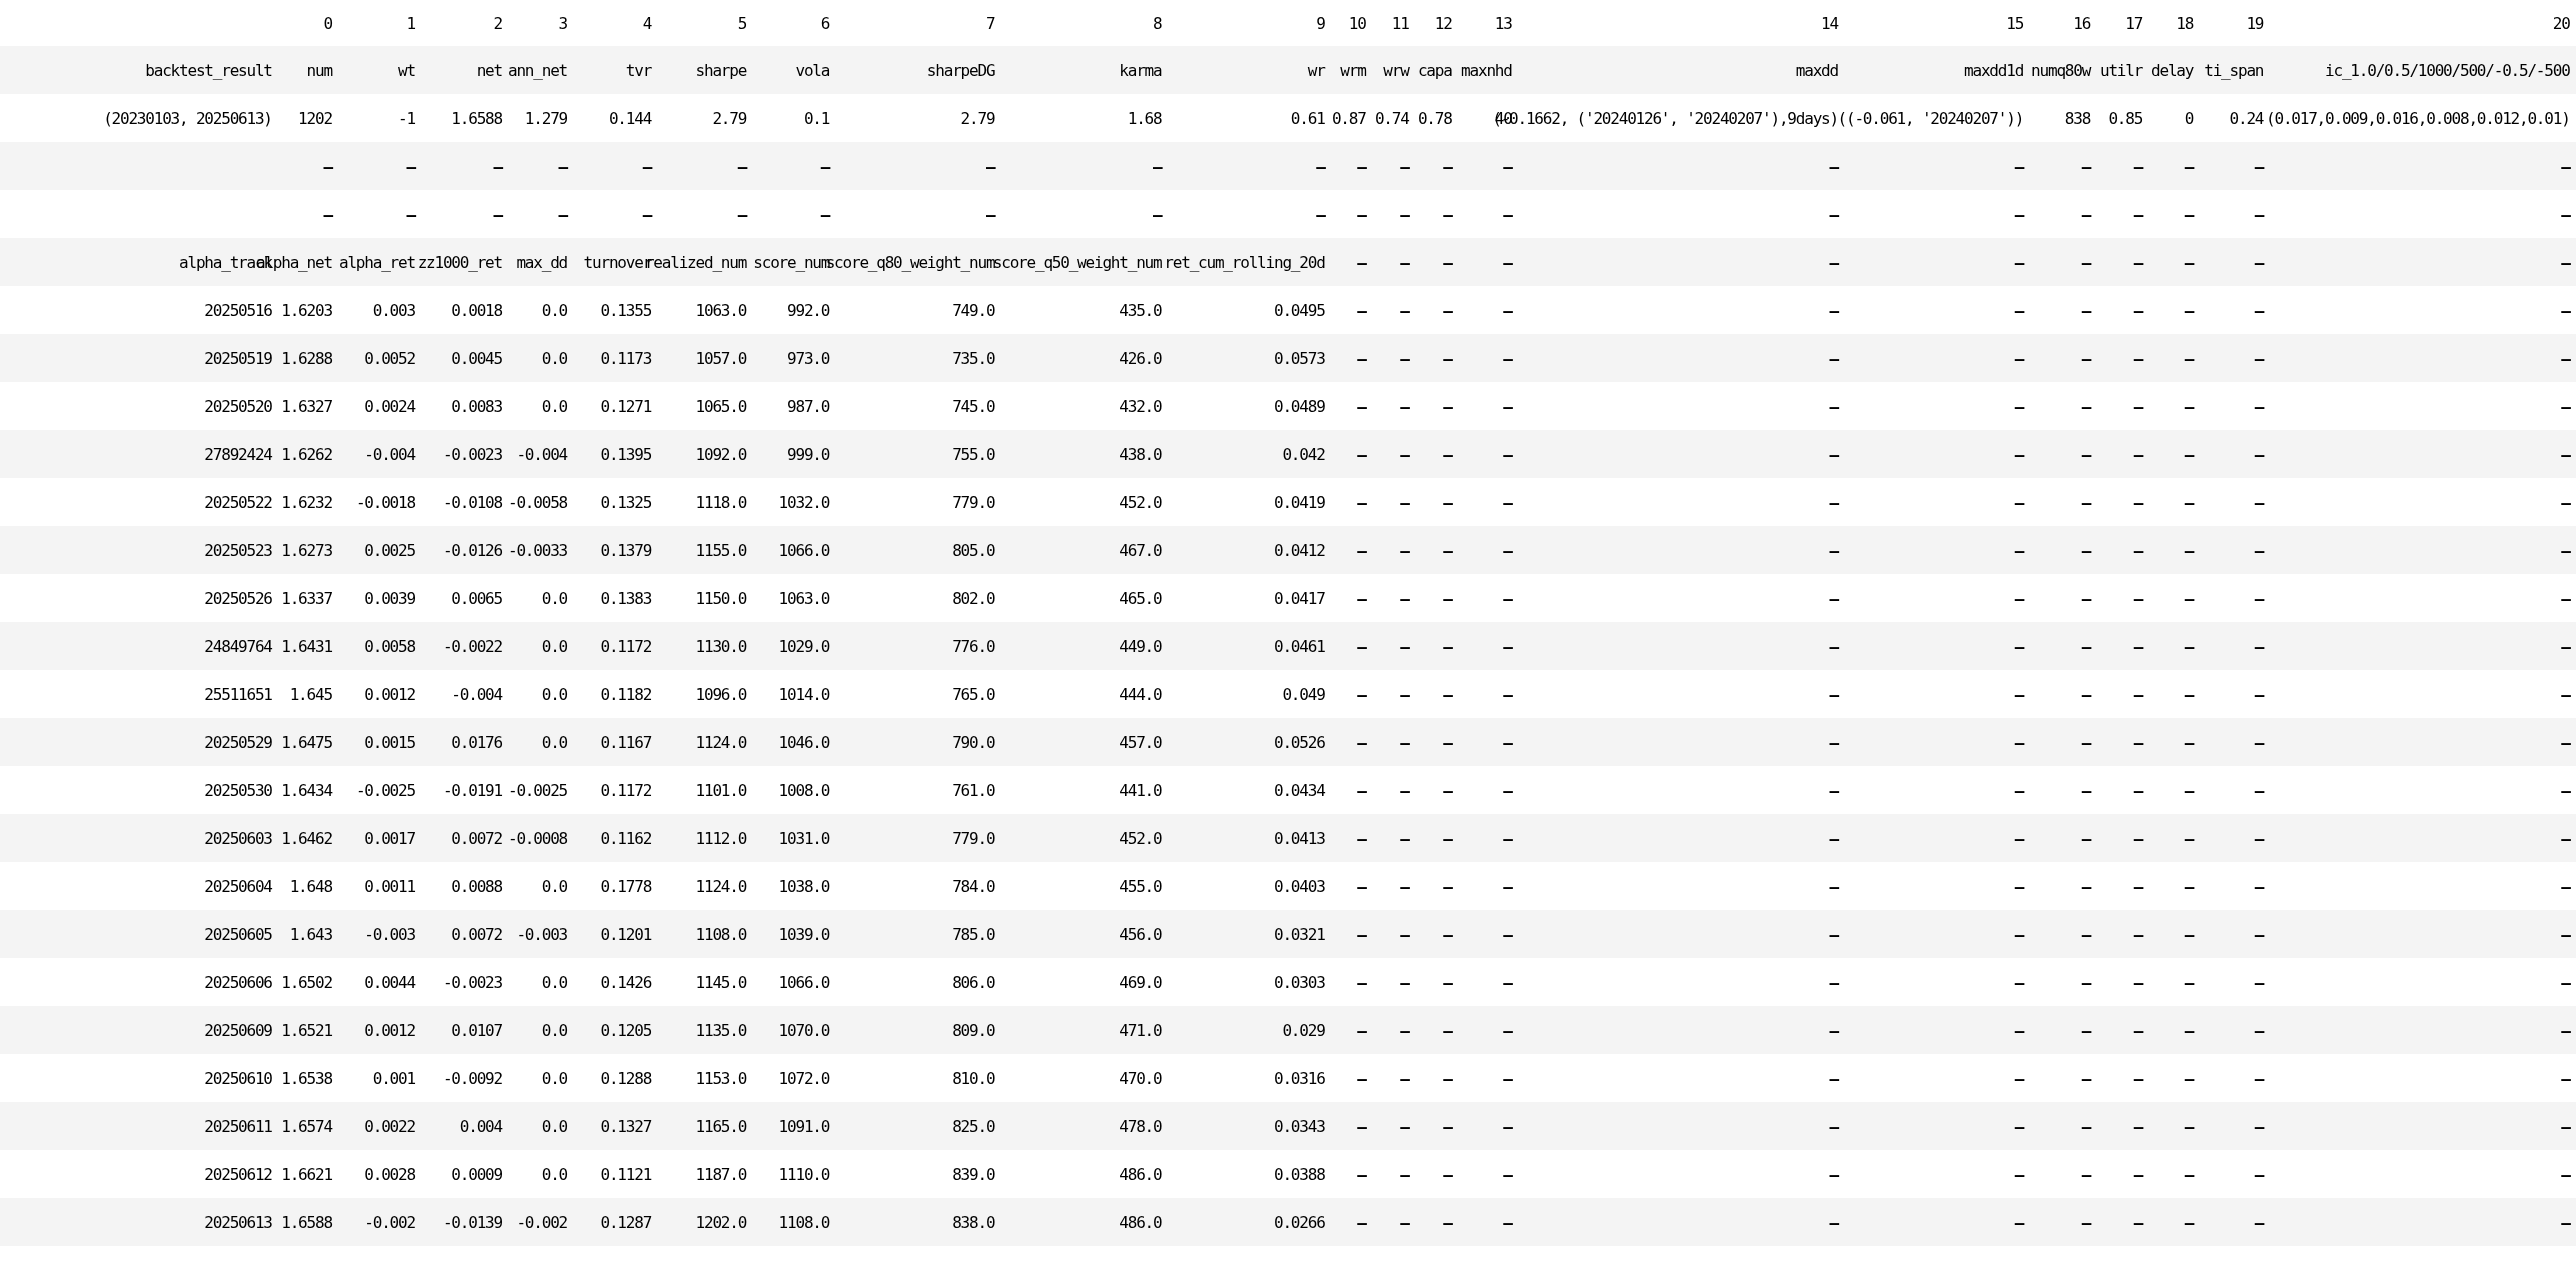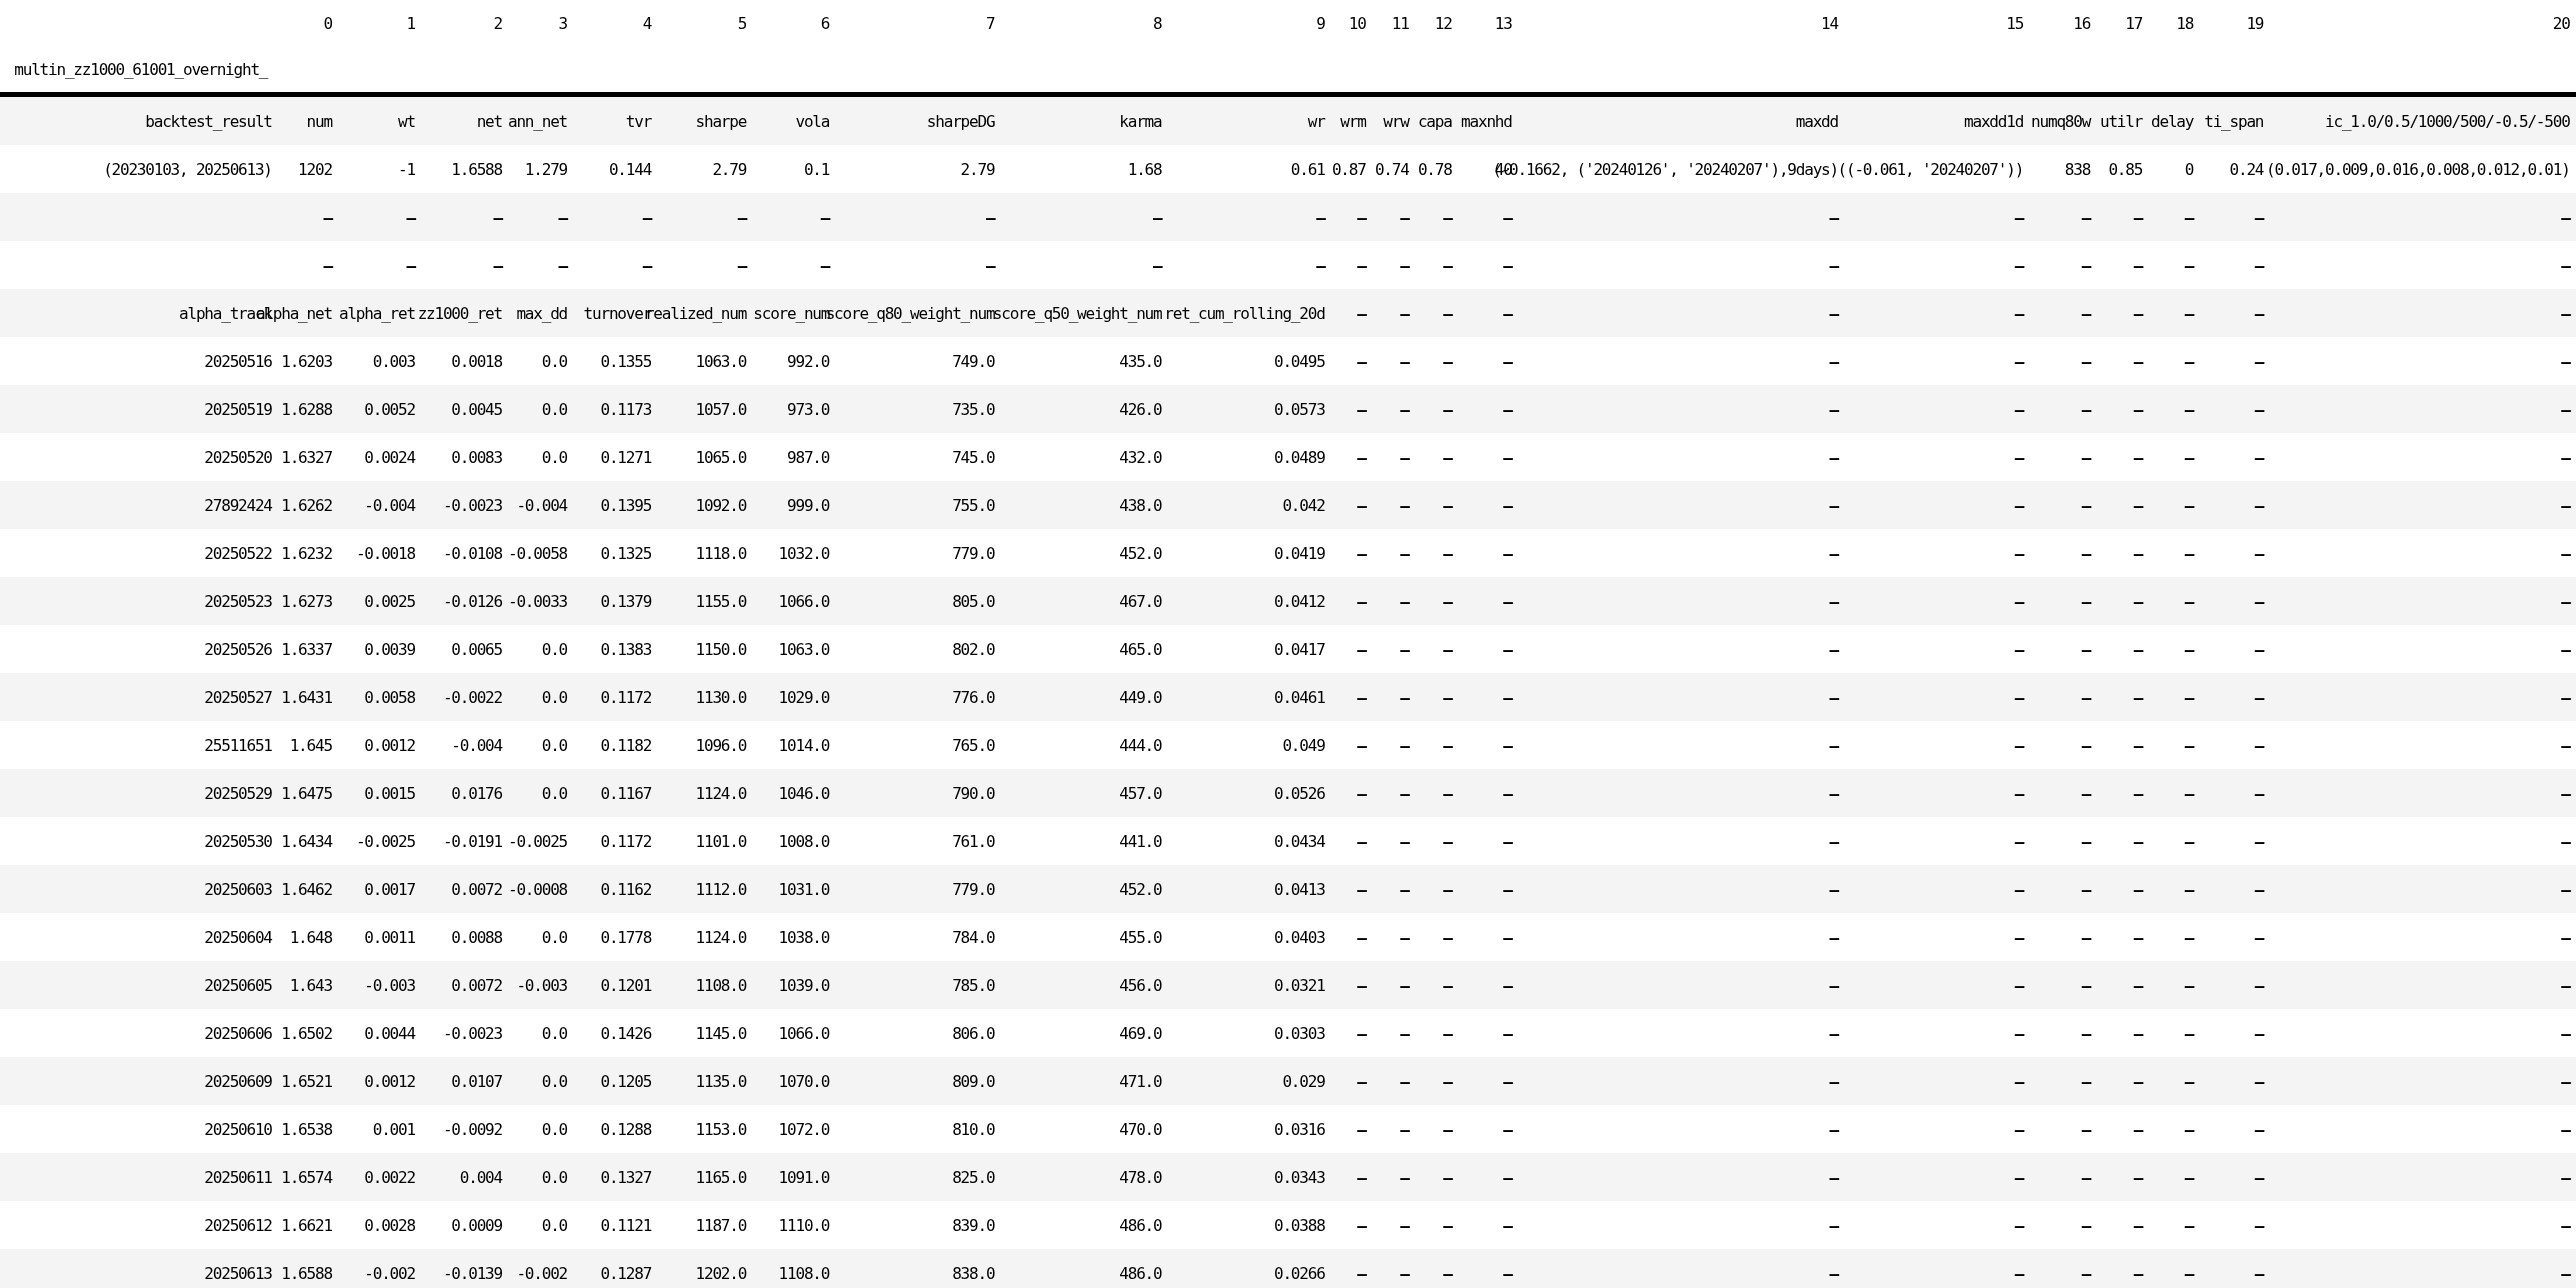--- a/index.html
+++ b/index.html
@@ -111,25 +111,20 @@
           <td>
             <span class="v">18</span>
           </td>
           <td>
             <span class="v">19</span>
           </td>
           <td>
             <span class="v">20</span>
           </td>
         </tr>
-      <tr class="idxname">
-          <td colspan="22">
-            <span class="v">multin_zz1000_61001_overnight_</span>
-          </td>
-        </tr>
     </thead>
     <tbody>
         <tr>
           <td>
             <span class="v">backtest_result</span>
           </td>
           <td>
             <span class="v">num</span>
           </td>
           <td>
@@ -936,21 +931,21 @@
           </td>
           <td class="dash">
             <span class="v">—</span>
           </td>
           <td class="dash">
             <span class="v">—</span>
           </td>
         </tr>
         <tr>
           <td>
-            <span class="v">20250527</span>
+            <span class="v">24849764</span>
           </td>
           <td>
             <span class="v">1.6431</span>
           </td>
           <td>
             <span class="v">0.0058</span>
           </td>
           <td>
             <span class="v">-0.0022</span>
           </td>

